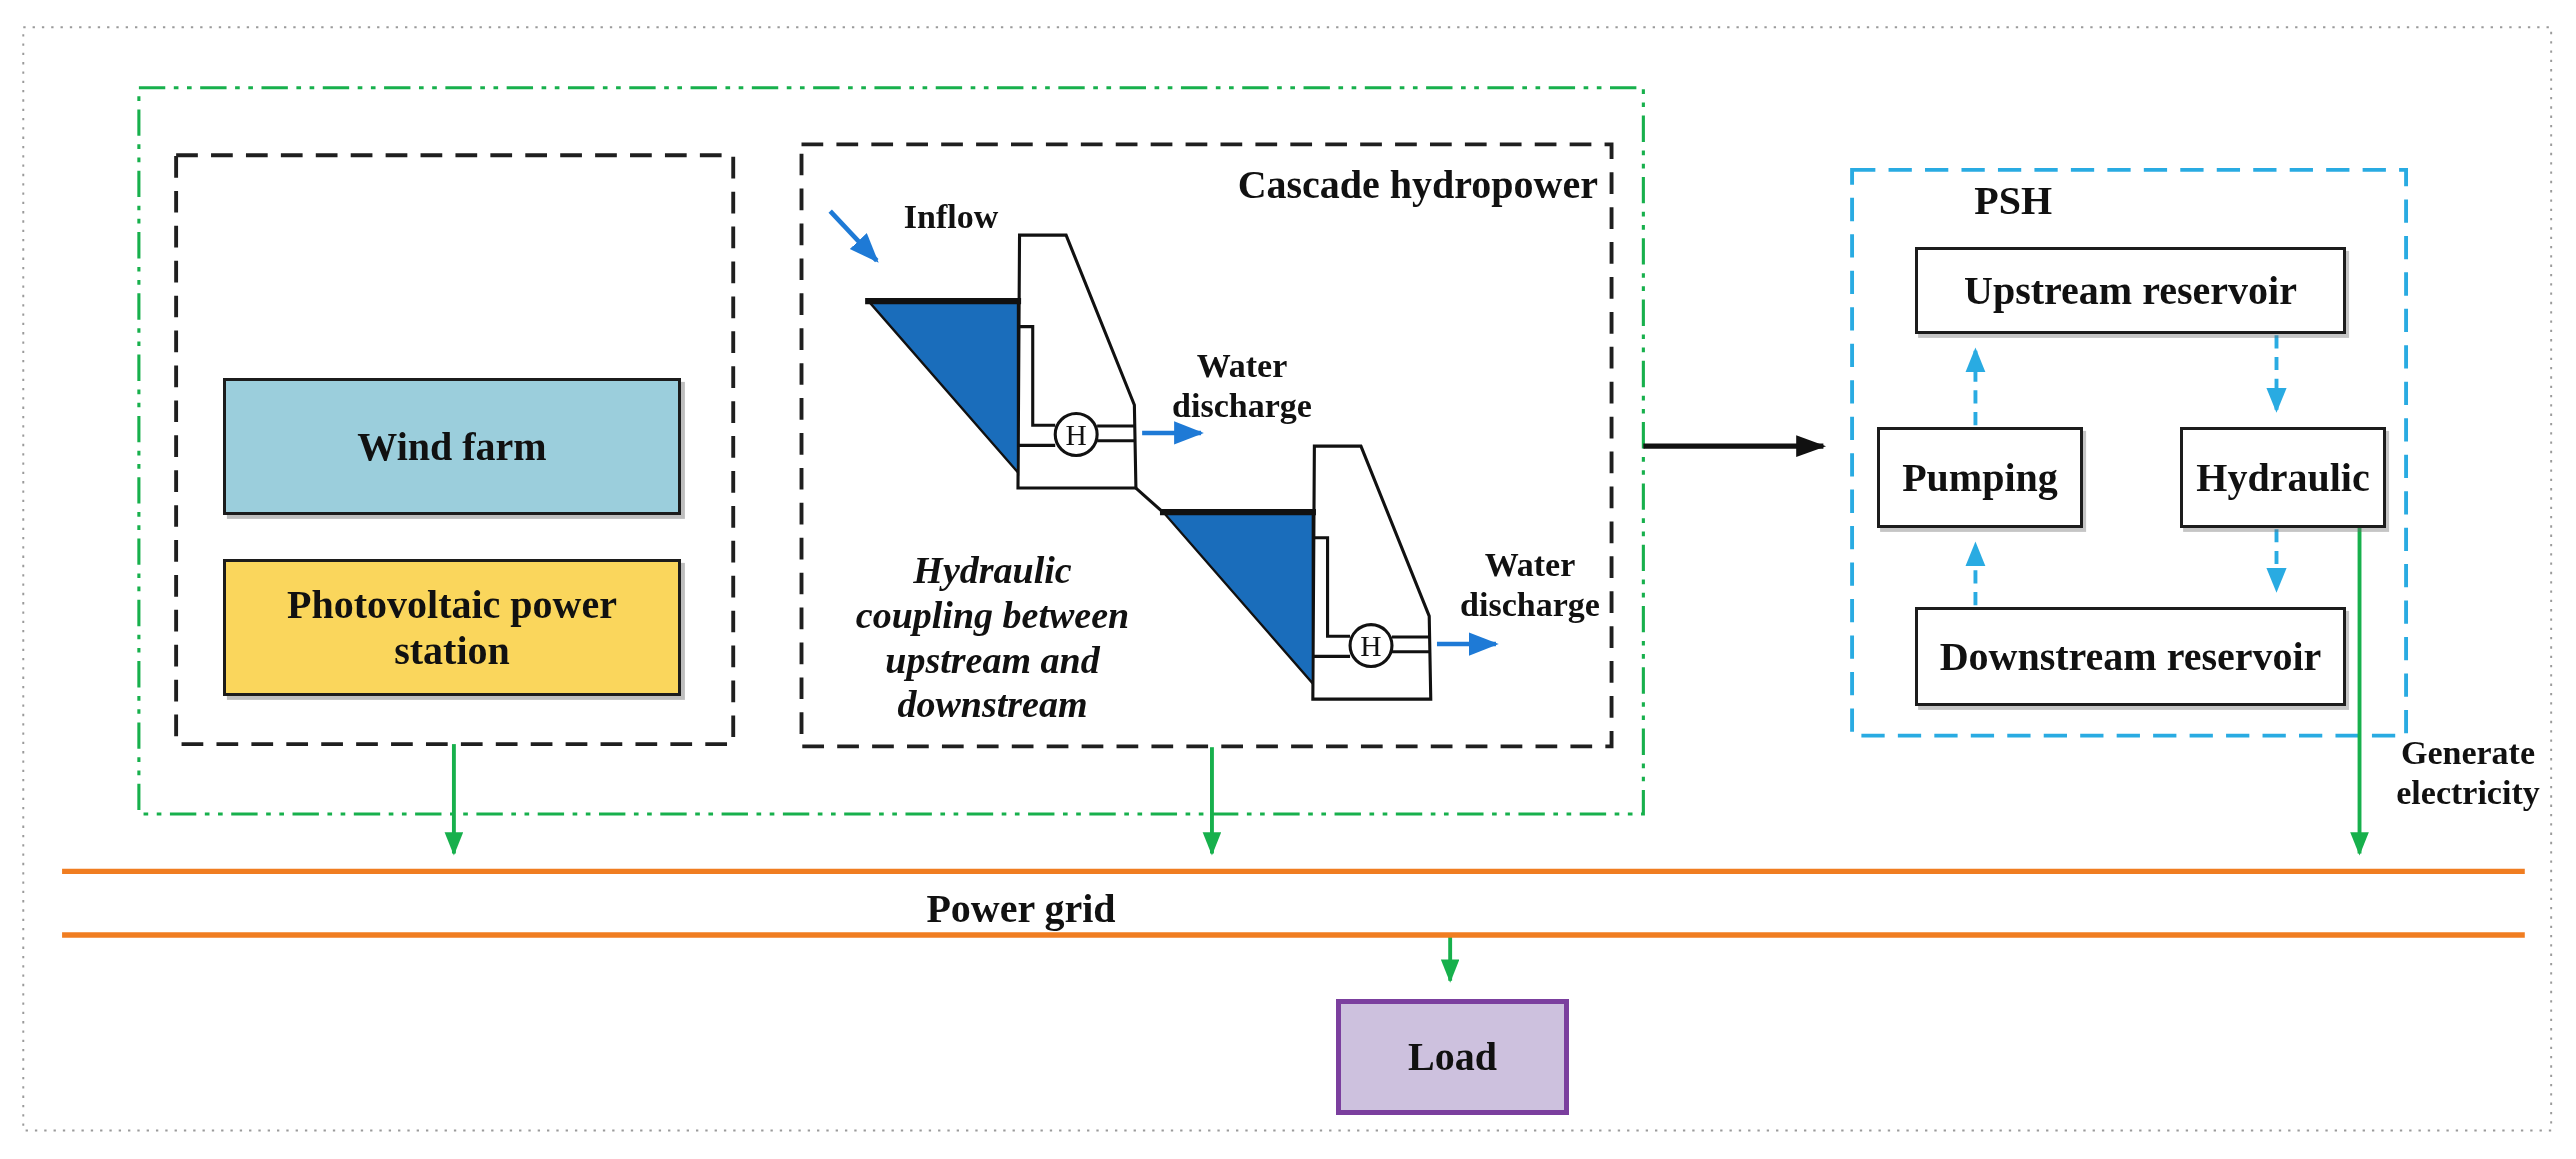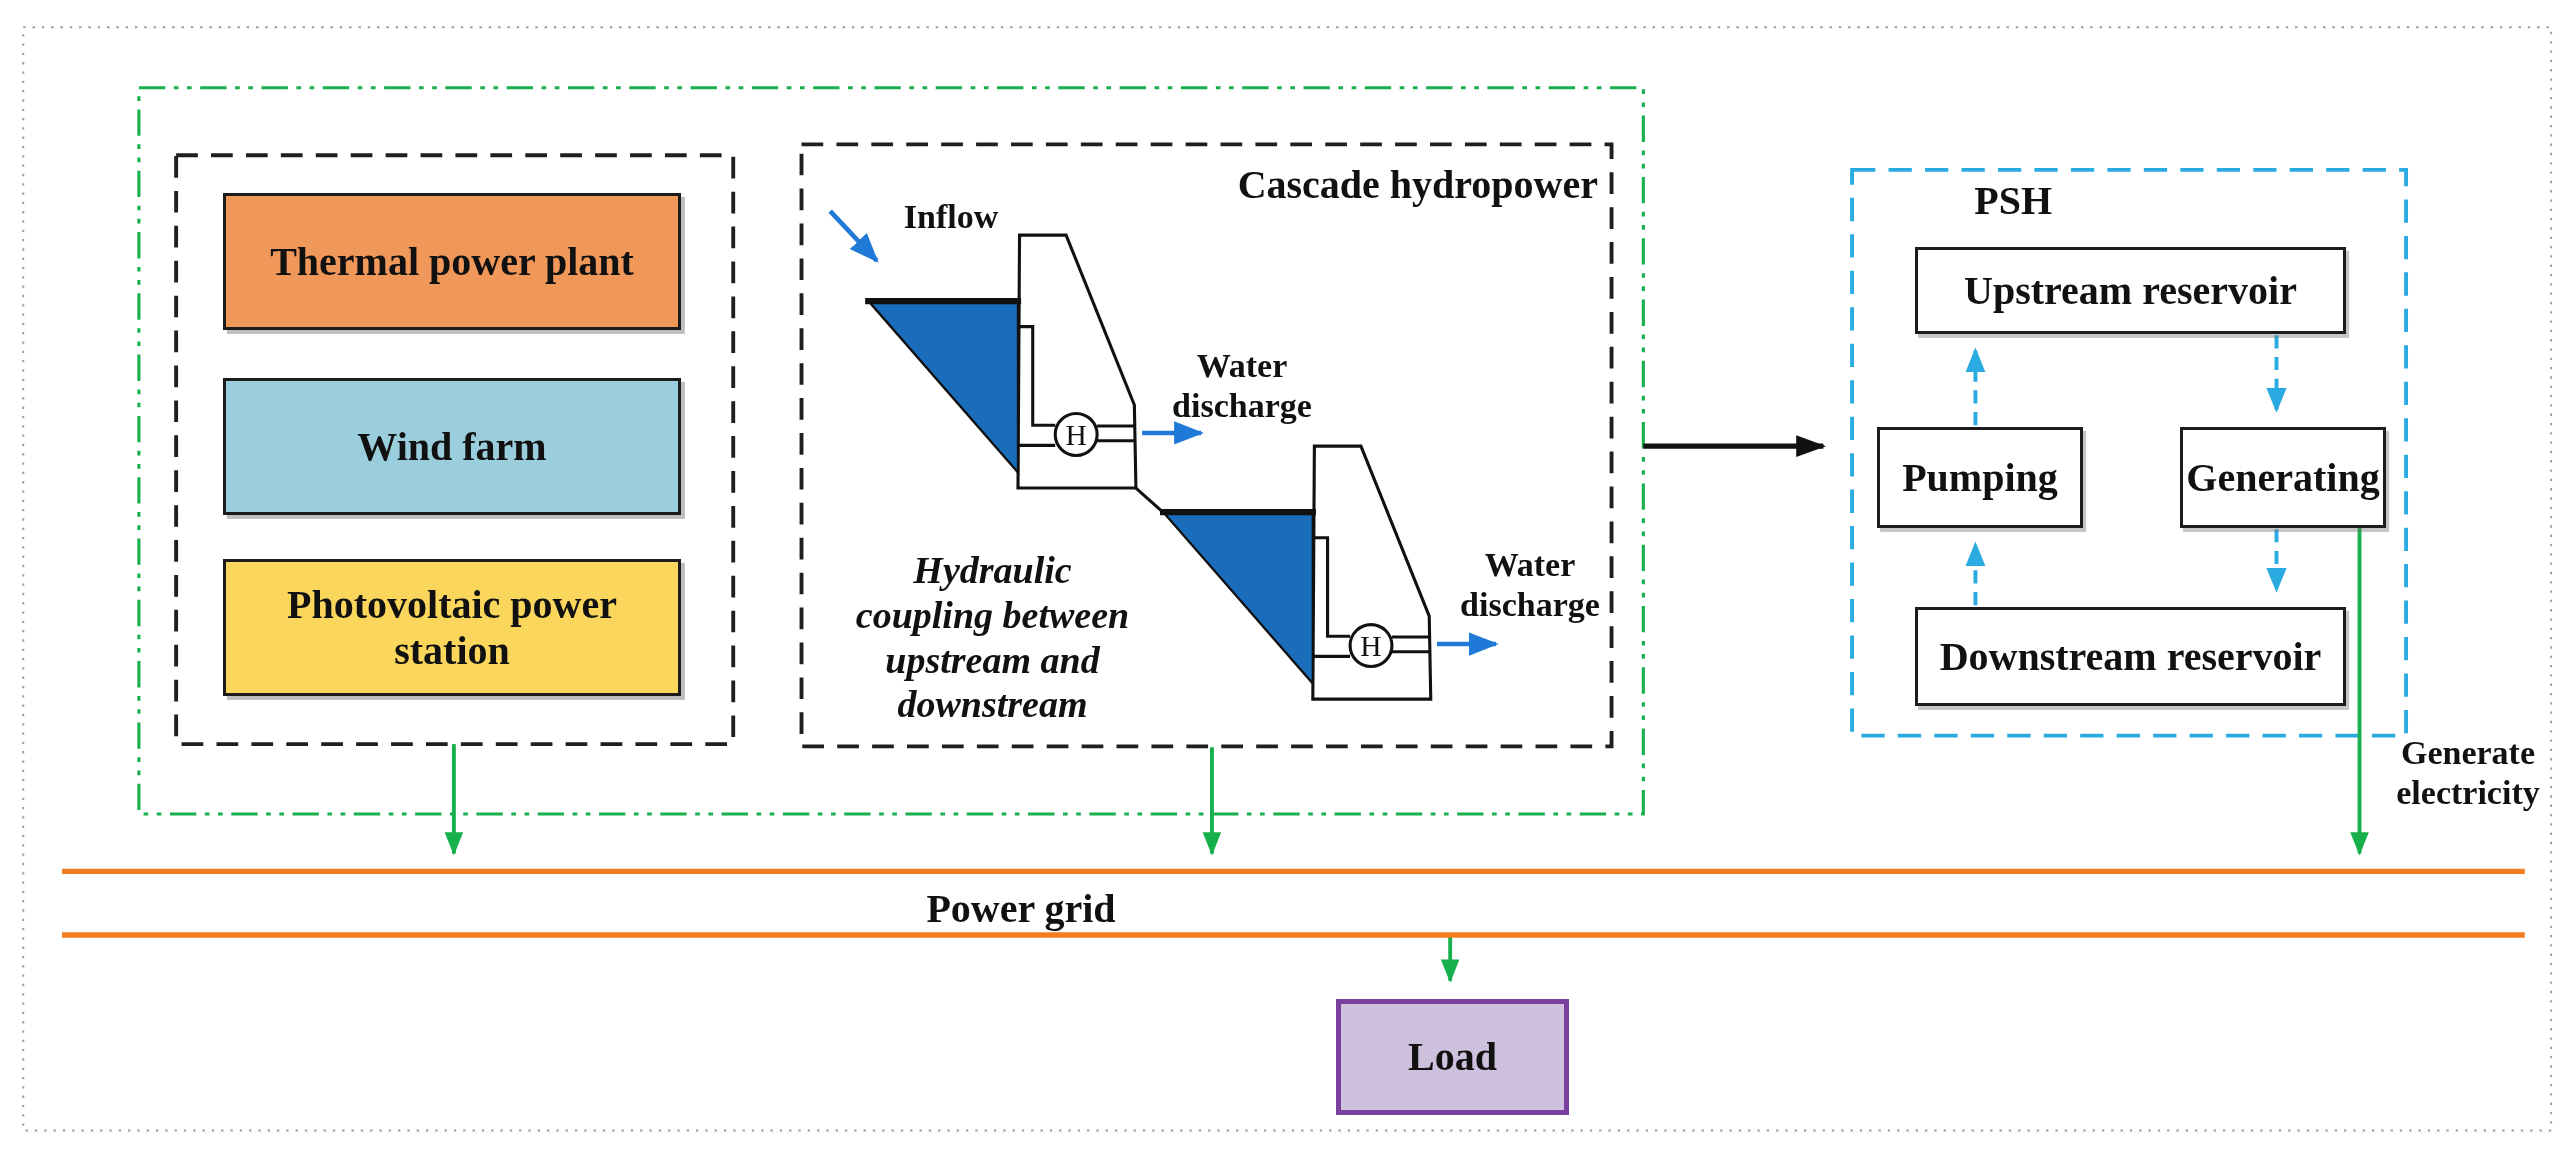--- a/index.html
+++ b/index.html
@@ -108,23 +108,20 @@
 
     <line class="green-line" x1="585" y1="959" x2="585" y2="1100" marker-end="url(#mGreen)"></line>
     <line class="green-line" x1="1562" y1="963" x2="1562" y2="1100" marker-end="url(#mGreen)"></line>
     <line class="green-line" x1="3041" y1="680" x2="3041" y2="1100" marker-end="url(#mGreen)"></line>
     <line class="green-line" x1="1869" y1="1207" x2="1869" y2="1264" marker-end="url(#mGreen)"></line>
 
     <line class="orange-line" x1="80" y1="1123" x2="3254" y2="1123"></line>
     <line class="orange-line" x1="80" y1="1205" x2="3254" y2="1205"></line>
   </svg>
 
-  <div class="node solid-box thermal f52" style="left:223px;top:193px;width:458px;height:137px;">
-    <span>Thermal power plant</span>
-  </div>
   <div class="node solid-box wind f52" style="left:223px;top:378px;width:458px;height:137px;">
     <span>Wind farm</span>
   </div>
   <div class="node solid-box pv f52" style="left:223px;top:559px;width:458px;height:137px;">
     <span>Photovoltaic power station</span>
   </div>
 
   <div class="lbl f52" style="left:1086px;top:161px;width:512px;text-align:right;">Cascade hydropower</div>
   <div class="lbl f44" style="left:885px;top:197px;width:132px;">Inflow</div>
   <div class="lbl f44" style="left:1141px;top:346px;width:202px;">Water discharge</div>
@@ -133,21 +130,21 @@
 
 
   <div class="lbl f52" style="left:1881px;top:177px;width:171px;text-align:right;">PSH</div>
   <div class="node white-box f52" style="left:1915px;top:247px;width:431px;height:87px;text-align:right;">
     <span>Upstream reservoir</span>
   </div>
   <div class="node white-box f52" style="left:1877px;top:427px;width:206px;height:101px;text-align:center;">
     <span>Pumping</span>
   </div>
   <div class="node white-box f52" style="left:2180px;top:427px;width:206px;height:101px;">
-    <span>Generating</span>
+    <span>Hydraulic</span>
   </div>
   <div class="node white-box f52" style="left:1915px;top:607px;width:431px;height:99px;">
     <span>Downstream reservoir</span>
   </div>
 
   <div class="lbl f44" style="left:2373px;top:733px;width:190px;">Generate electricity</div>
 
   <div class="lbl f52" style="left:866px;top:885px;width:310px;">Power grid</div>
 
   <div class="node load-box f52" style="left:1336px;top:999px;width:233px;height:116px;">

